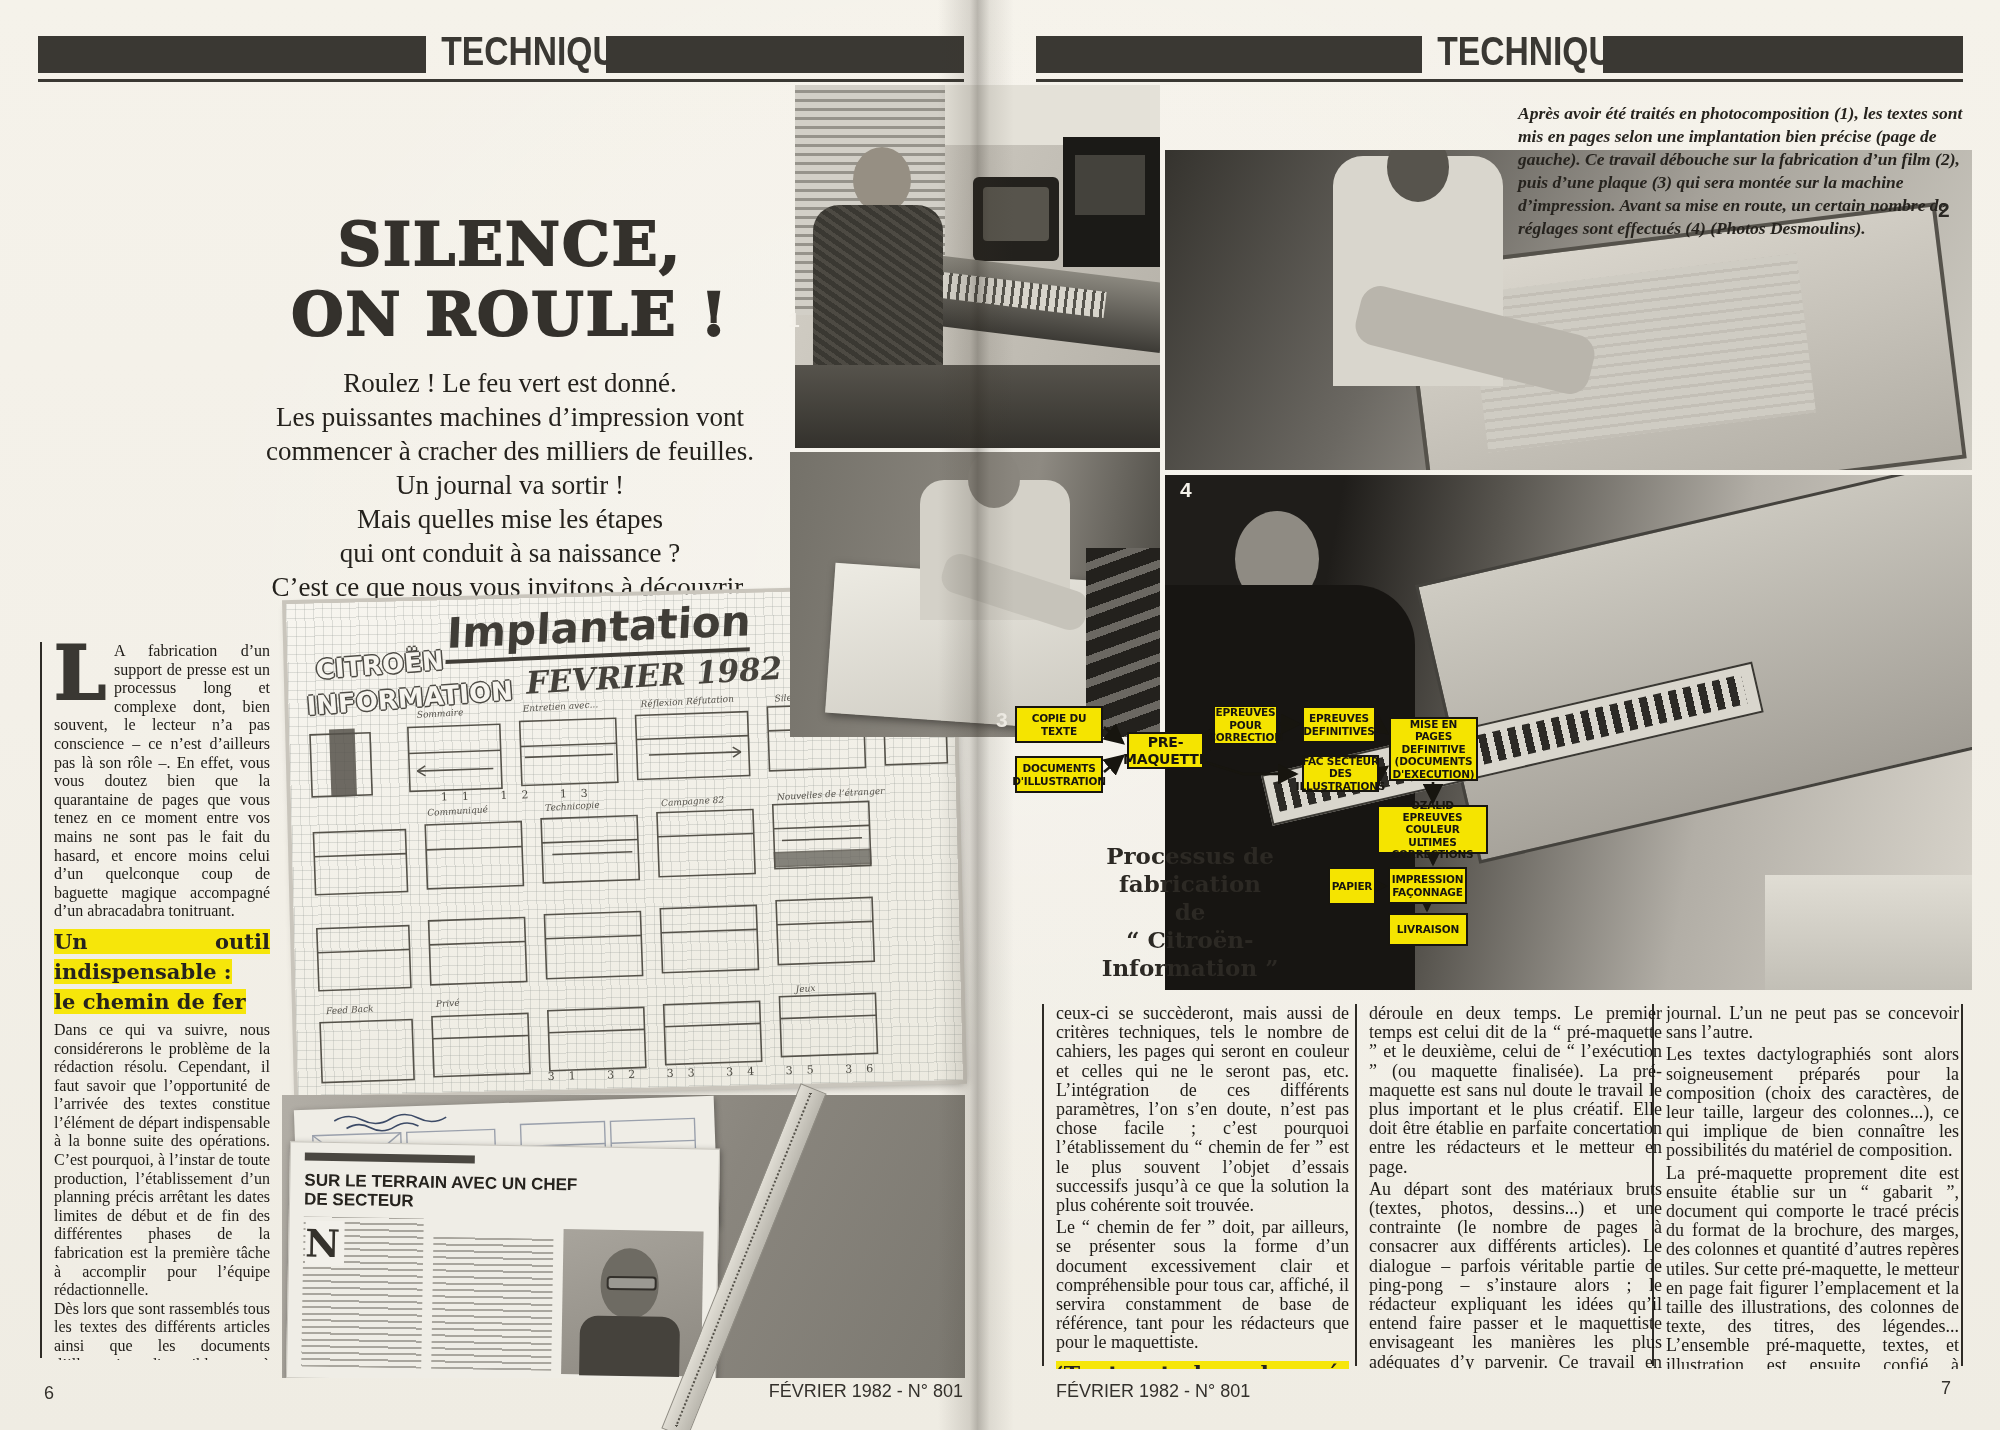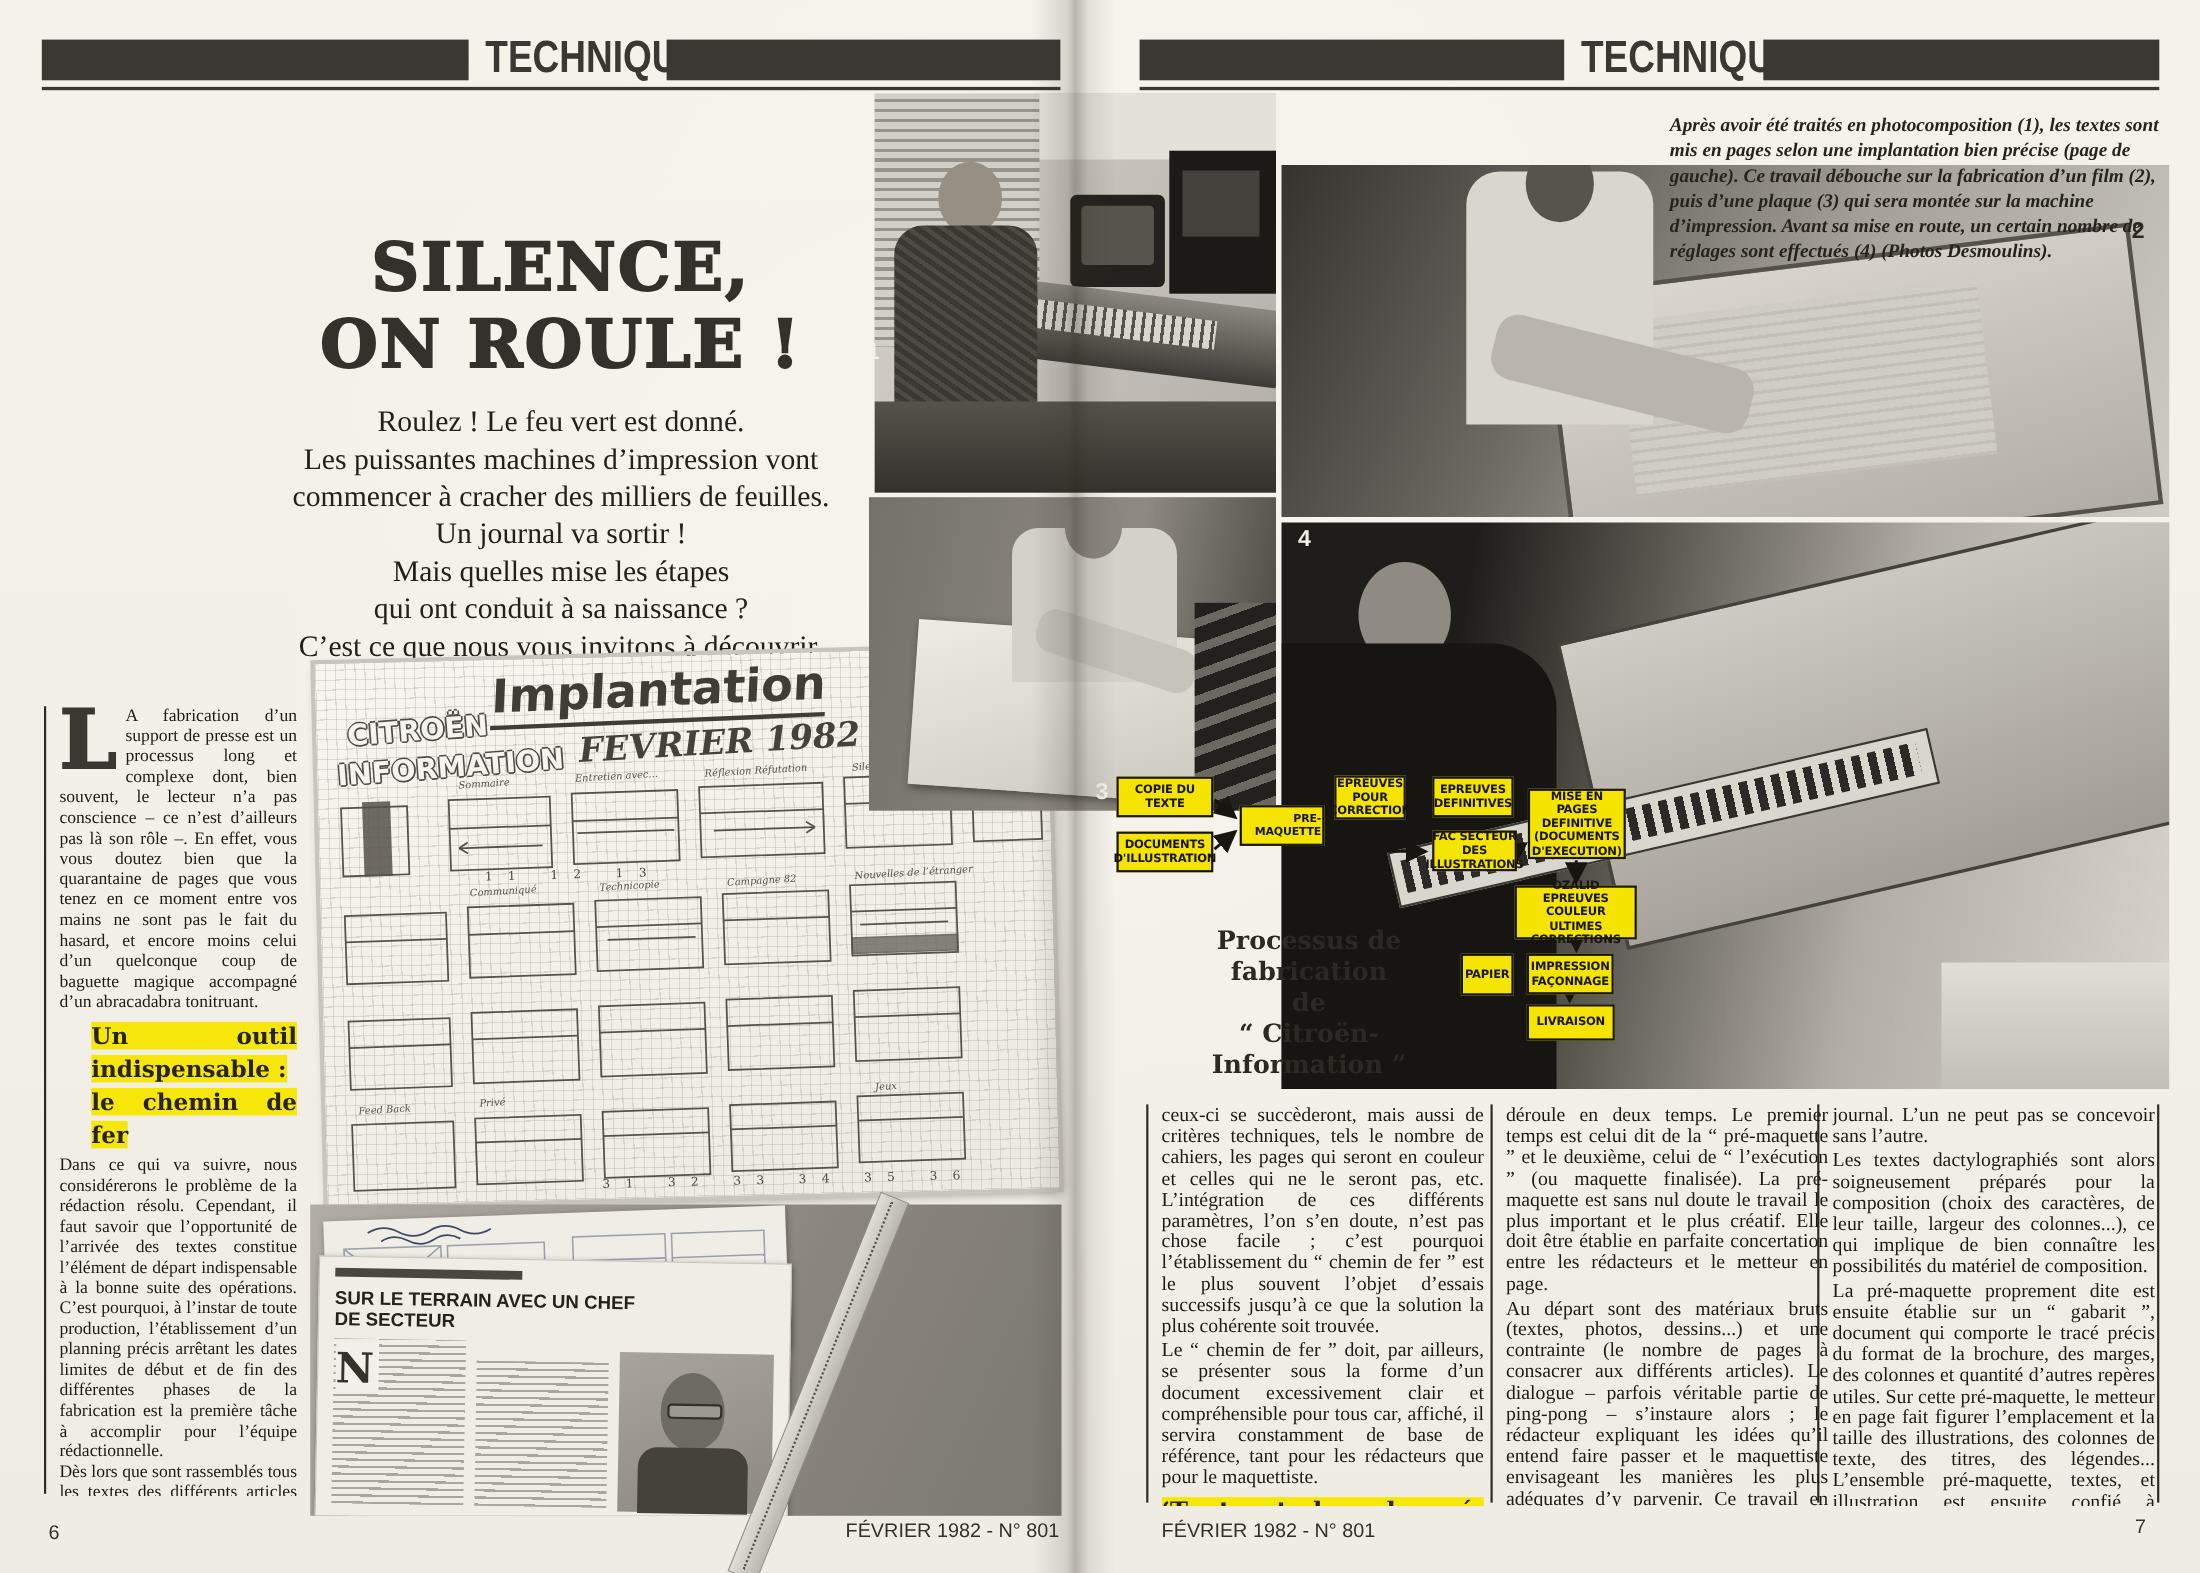--- a/index.html
+++ b/index.html
@@ -94,21 +94,21 @@
     <div>commencer à cracher des milliers de feuilles.</div>
     <div>Un journal va sortir !</div>
     <div>Mais quelles mise les étapes</div>
     <div>qui ont conduit à sa naissance ?</div>
     <div>C’est ce que nous vous invitons à découvrir.</div>
   </div>
 
   <div class="rule-v" style="left:40px;top:642px;height:716px;"></div>
   <div class="bodycol" style="left:54px;top:642px;width:216px;height:718px;">
     <p><span class="dropcap">L</span><span>A fabrication d’un support de presse est un processus long et complexe dont, bien souvent, le lecteur n’a pas conscience – ce n’est d’ailleurs pas là son rôle –. En effet, vous vous doutez bien que la quarantaine de pages que vous tenez en ce moment entre vos mains ne sont pas le fait du hasard, et encore moins celui d’un quelconque coup de baguette magique accompagné d’un abracadabra tonitruant.</span></p>
-    <div class="subhead" style="margin-top:6px;margin-left:29px;">
+    <div class="subhead" style="margin-top:6px;">
       <span class="hl">Un outil indispensable :</span><br>
       <span class="hl">le chemin de fer</span>
     </div>
     <p style="margin-top:4px;">Dans ce qui va suivre, nous considérerons le problème de la rédaction résolu. Cependant, il faut savoir que l’opportunité de l’arrivée des textes constitue l’élément de départ indispensable à la bonne suite des opérations. C’est pourquoi, à l’instar de toute production, l’établissement d’un planning précis arrêtant les dates limites de début et de fin des différentes phases de la fabrication est la première tâche à accomplir pour l’équipe rédactionnelle.</p>
     <p>Dès lors que sont rassemblés tous les textes des différents articles ainsi que les documents d’illustration disponibles ou à rechercher, la première opération concrète consiste à établir “ l’implantation ” du journal (on dit aussi le “ chemin de fer ”). Il s’agit là d’un document qui, de façon synoptique, permet d’un seul coup d’œil d’englober l’intégralité des pages du journal. Il se présente sous la forme d’une série de petits rectangles qui figurent toutes les pages.</p>
 
   </div>
 
   <div id="sheet">
     <div class="bubble" style="position:absolute;left:28px;top:48px;font-size:26px;transform:rotate(-3deg);">CITROËN</div>
@@ -292,21 +292,21 @@
         <line x1="377" y1="32" x2="387" y2="39" marker-end="url(#ah)"></line>
         <line x1="380" y1="78" x2="387" y2="73" marker-end="url(#ah)"></line>
         <line x1="433" y1="88" x2="433" y2="108" marker-end="url(#ah)"></line>
         <line x1="433" y1="161" x2="433" y2="170" marker-end="url(#ah)"></line>
         <line x1="377" y1="192" x2="385" y2="192" marker-end="url(#ah)"></line>
         <line x1="427" y1="211" x2="427" y2="216" marker-end="url(#ah)"></line>
       </g>
     </svg>
     <div class="fc-box" style="left:15px;top:12px;width:88px;height:37px;">COPIE DU TEXTE</div>
     <div class="fc-box" style="left:15px;top:62px;width:88px;height:37px;">DOCUMENTS D'ILLUSTRATION</div>
-    <div class="fc-box" style="left:127px;top:38px;width:77px;height:37px;font-size:10px;text-align:right;">PRE-MAQUETTE</div>
+    <div class="fc-box" style="left:127px;top:38px;width:77px;height:37px;font-size:14px;">PRE-MAQUETTE</div>
     <div class="fc-box" style="left:213px;top:11px;width:65px;height:40px;">EPREUVES POUR CORRECTION</div>
     <div class="fc-box" style="left:302px;top:12px;width:74px;height:37px;">EPREUVES DEFINITIVES</div>
     <div class="fc-box" style="left:302px;top:61px;width:77px;height:37px;">FAC SECTEUR DES ILLUSTRATIONS</div>
     <div class="fc-box" style="left:389px;top:23px;width:89px;height:64px;">MISE EN PAGES DEFINITIVE (DOCUMENTS D'EXECUTION)</div>
     <div class="fc-box" style="left:377px;top:111px;width:111px;height:49px;">OZALID EPREUVES COULEUR ULTIMES CORRECTIONS</div>
     <div class="fc-box" style="left:328px;top:173px;width:48px;height:38px;">PAPIER</div>
     <div class="fc-box" style="left:388px;top:173px;width:79px;height:37px;">IMPRESSION FAÇONNAGE</div>
     <div class="fc-box" style="left:388px;top:219px;width:80px;height:33px;">LIVRAISON</div>
     <div class="fc-caption" style="left:50px;top:148px;">
       <div>Processus de fabrication</div>

